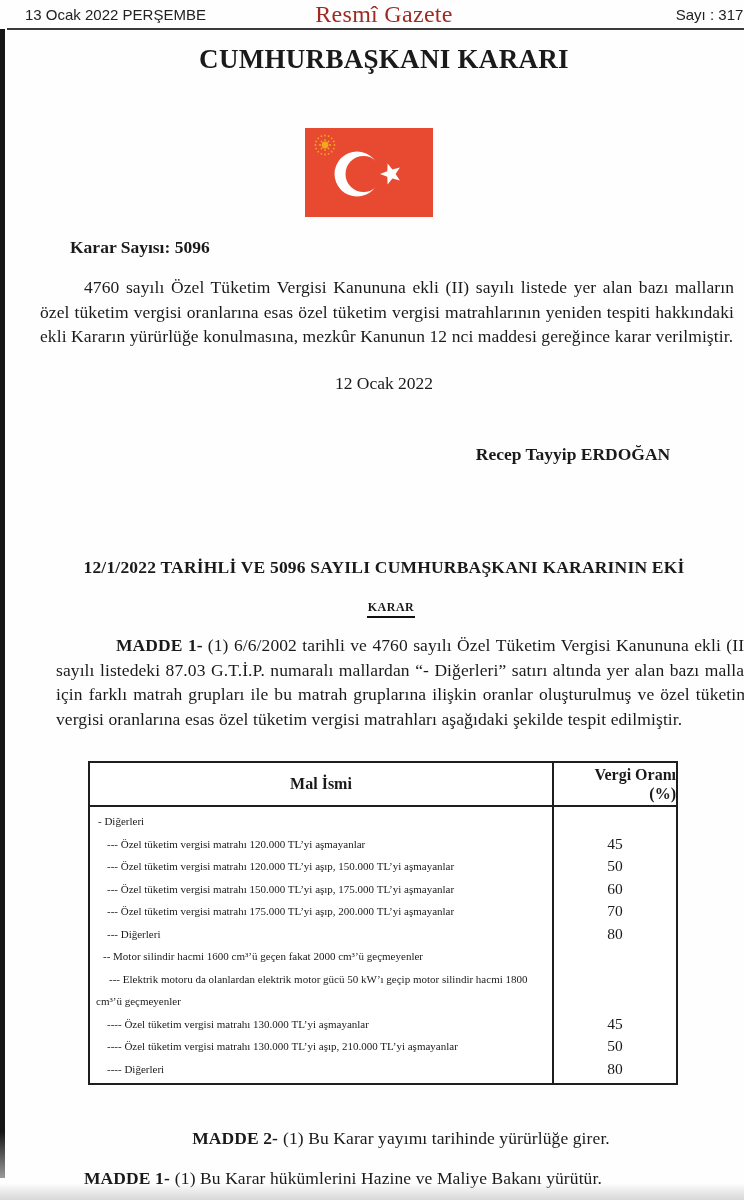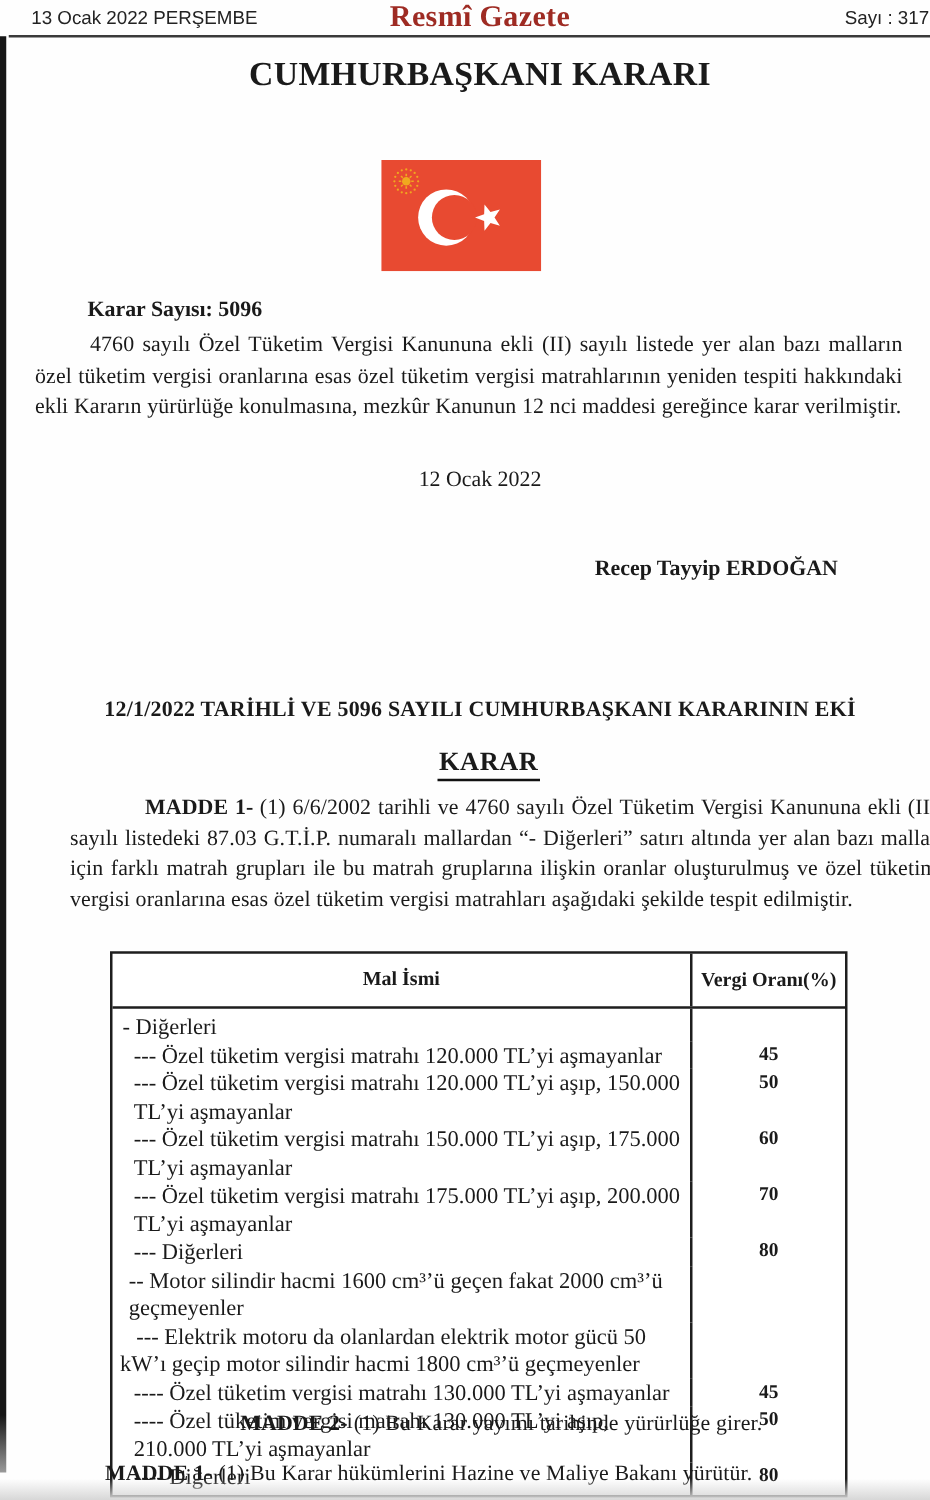--- a/index.html
+++ b/index.html
@@ -11,61 +11,61 @@
   }
   
   .left-bar{position:absolute;left:0;top:29px;width:5px;height:1149px;
     background:linear-gradient(180deg,#161616 0%,#161616 96%,#9a9a9a 100%);}
   .bottom-shade{position:absolute;left:0;right:0;bottom:0;height:17px;
     background:linear-gradient(180deg,rgba(255,255,255,0) 0%,#d7d7d7 100%);}
   
   .masthead-date{position:absolute;left:25px;top:6px;
     font-family:"Liberation Sans",sans-serif;font-size:15px;color:#222;}
   .masthead-title{position:absolute;left:50%;top:1px;transform:translateX(-50%);
-    font-size:24px;font-weight:700;color:var(--gazette-red,#9e2b23);letter-spacing:.3px;}
+    font-size:24px;font-weight:400;color:var(--gazette-red,#9e2b23);letter-spacing:.3px;}
   .masthead-issue{position:absolute;right:8px;top:6px;
     font-family:"Liberation Sans",sans-serif;font-size:15px;color:#222;}
   .head-rule{position:absolute;left:7px;right:1px;top:28px;height:2px;background:#3a3a3a;}
   
   .decree-heading{position:absolute;left:0;right:0;top:44px;text-align:center;
     font-size:27px;font-weight:700;letter-spacing:.3px;}
   .flag{position:absolute;left:305px;top:128px;width:128px;height:89px;}
   .flag-red-fill{fill:var(--flag-red,#e84a31);}
   .decision-no{position:absolute;left:70px;top:237px;font-size:17.5px;font-weight:700;}
-  .body-par{position:absolute;left:24px;top:259px;width:694px;margin:4px;
+  .body-par{position:absolute;left:24px;top:259px;width:694px;margin:16px;
     font-size:17.5px;line-height:24.5px;text-align:justify;text-indent:44px;letter-spacing:.1px;}
   .date-line{position:absolute;left:0;right:0;top:373px;text-align:center;font-size:17.5px;}
   .sig-block{position:absolute;left:403px;top:444px;width:340px;text-align:center;}
   .sig-name{font-size:17.5px;font-weight:700;}
   .sig-title{margin-top:17px;font-size:16.5px;letter-spacing:.6px;}
   
   .annex-heading{position:absolute;left:0;right:0;top:557px;text-align:center;
     font-size:17.5px;font-weight:700;letter-spacing:.2px;}
   .annex-sub{position:absolute;left:0;right:0;top:597px;text-align:center;}
-  .annex-sub span{display:inline-block;font-size:21px;font-weight:700;letter-spacing:.5px;
+  .annex-sub span{display:inline-block;font-size:12px;font-weight:700;letter-spacing:.5px;
     border-bottom:2px solid #111;padding:0 1px 1px 1px;margin-left:14px;}
   .madde{position:absolute;left:24px;width:694px;margin:0;
     font-size:17.5px;line-height:24.5px;text-align:justify;text-indent:60px;letter-spacing:.1px;}
   .madde .lbl{font-weight:700;margin-right:5px;}
   .madde1{top:633px;margin-left:32px;}
   .madde2{top:1126px;text-align:center;}
   .madde3{top:1166px;text-align:left;}
   
   .decree-table{position:absolute;left:88px;top:761px;width:586px;
     border:2px solid #1e1e1e;background:#fff;}
   .t-header{display:flex;border-bottom:2px solid #1e1e1e;}
   .t-h1{flex:1;display:flex;align-items:center;justify-content:center;
     font-weight:700;font-size:16px;min-height:42px;}
-  .t-h2{width:122px;border-left:2px solid #1e1e1e;display:flex;flex-direction:row;
-    align-items:center;justify-content:center;font-weight:700;font-size:16px;line-height:19px;}
+  .t-h2{width:122px;border-left:2px solid #1e1e1e;display:flex;flex-direction:column;
+    align-items:flex-end;justify-content:center;font-weight:700;font-size:16px;line-height:19px;}
   .t-body{padding:0;}
   .t-row{display:flex;}
-  .t-label{flex:1;font-size:18px;line-height:22.5px;padding:0 6px 0 6px;}
+  .t-label{flex:1;font-size:11px;line-height:22.5px;padding:0 6px 0 6px;}
   .t-rate{width:122px;border-left:2px solid #1e1e1e;text-align:center;
-    font-size:15.5px;line-height:22.5px;font-weight:bold;}
+    font-size:15.5px;line-height:22.5px;}
   .t-row:first-child .t-label,.t-row:first-child .t-rate{padding-top:3px;}
   .t-row:last-child .t-label,.t-row:last-child .t-rate{padding-bottom:3px;}
   .ind1 .t-label{padding-left:8px;}
   .ind2 .t-label{padding-left:13px;}
   .ind3 .t-label{padding-left:17px;}
   .ind4 .t-label{padding-left:17px;}
   .hang .t-label{padding-left:6px;text-indent:13px;}
 </style>
 </head>
 <body>

